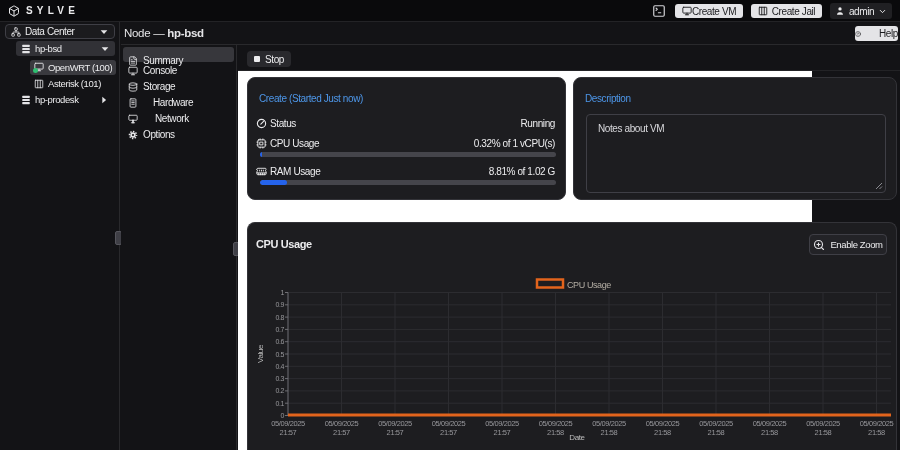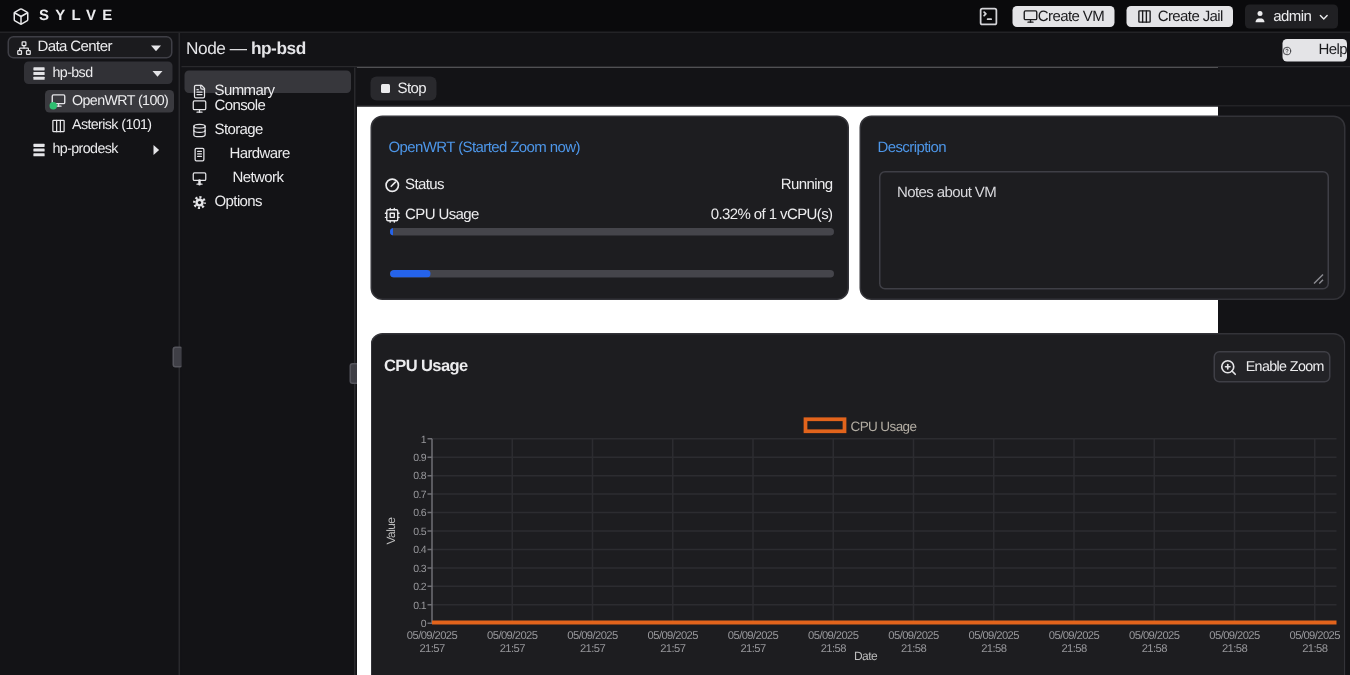--- a/index.html
+++ b/index.html
@@ -191,21 +191,21 @@
 <div class="abs" style="left:238px;top:45px;width:574px;height:405px;background:#ffffff;">
 
   <div class="abs" style="left:0;top:0;width:662px;height:26px;background:#131316;border-bottom:1px solid #232326;">
     <div class="abs" style="left:9px;top:6px;width:44px;height:16px;background:#29292d;border-radius:4px;display:flex;align-items:center;justify-content:center;gap:5px;">
       <span style="width:6px;height:6px;background:#ececee;border-radius:1px;"></span>
       <span style="font-size:10px;color:#ececee;">Stop</span>
     </div>
   </div>
 
   <div class="abs" style="left:9px;top:32px;width:319px;height:123px;background:#1d1d20;border:1px solid #333338;border-radius:8px;">
-    <div class="abs" style="left:11px;top:15px;font-size:10px;color:#4d96e8;">OpenWRT (Started Zoom now)</div>
+    <div class="abs" style="left:11px;top:15px;font-size:10px;color:#4d96e8;">Create (Started Just now)</div>
 
     <div class="abs" style="left:8px;top:39px;width:299px;height:13px;display:flex;align-items:center;">
       <svg width="11" height="11" viewBox="0 0 24 24" fill="none" stroke="#ececee" stroke-width="2.4" stroke-linecap="round" stroke-linejoin="round">
             <circle cx="12" cy="12" r="9"></circle>
             <path d="m10.5 13.5 6-6"></path>
           </svg>
       <span style="margin-left:3px;font-size:10px;color:#ececee;">Status</span>
       <span style="position:absolute;right:0;font-size:10px;color:#ececee;margin-left:32px;">Running</span>
     </div>
 
@@ -222,20 +222,35 @@
             <path d="M9 2v2"></path>
             <path d="M9 20v2"></path>
           </svg>
       <span style="margin-left:3px;font-size:10px;color:#ececee;">CPU Usage</span>
       <span style="position:absolute;right:0;font-size:10px;color:#ececee;">0.32% of 1 vCPU(s)</span>
     </div>
     <div class="abs" style="left:12px;top:74px;width:296px;height:5px;background:#45454b;border-radius:3px;overflow:hidden;">
       <div style="width:2px;height:5px;background:#2563eb;"></div>
     </div>
 
+    <div class="abs" style="left:8px;top:87px;width:299px;height:13px;display:flex;align-items:center;">
+      <svg width="11" height="11" viewBox="0 0 24 24" fill="none" stroke="#ececee" stroke-width="2" stroke-linecap="round" stroke-linejoin="round">
+            <path d="M6 19v-3"></path>
+            <path d="M10 19v-3"></path>
+            <path d="M14 19v-3"></path>
+            <path d="M18 19v-3"></path>
+            <path d="M8 11V9"></path>
+            <path d="M16 11V9"></path>
+            <path d="M12 11V9"></path>
+            <path d="M2 15h20"></path>
+            <path d="M2 7a2 2 0 0 1 2-2h16a2 2 0 0 1 2 2v1.1a2 2 0 0 0 0 3.837V17a2 2 0 0 1-2 2H4a2 2 0 0 1-2-2v-5.1a2 2 0 0 0 0-3.837Z"></path>
+          </svg>
+      <span style="margin-left:3px;font-size:10px;color:#ececee;">RAM Usage</span>
+      <span style="position:absolute;right:0;font-size:10px;color:#ececee;">8.81% of 1.02 G</span>
+    </div>
     <div class="abs" style="left:12px;top:102px;width:296px;height:5px;background:#45454b;border-radius:3px;overflow:hidden;">
       <div style="width:27px;height:5px;background:#2563eb;border-radius:3px;"></div>
     </div>
   </div>
 
   <div class="abs" style="left:335px;top:32px;width:324px;height:123px;background:#1d1d20;border:1px solid #333338;border-radius:8px;">
     <div class="abs" style="left:11px;top:15px;font-size:10px;color:#4d96e8;">Description</div>
     <div class="abs" style="left:12px;top:36px;width:300px;height:79px;border:1px solid #3f3f46;border-radius:4px;background:#1d1d20;">
       <div style="margin:8px 0 0 11px;font-size:10px;color:#d8d8dc;">Notes about VM</div>
       <svg style="position:absolute;right:2px;bottom:2px" width="8" height="8" viewBox="0 0 8 8">

